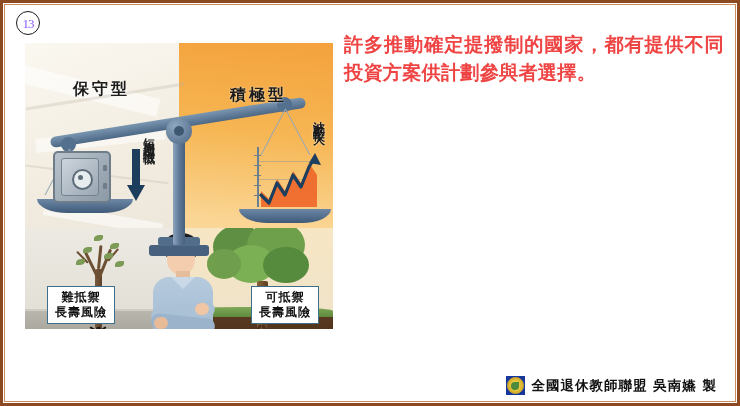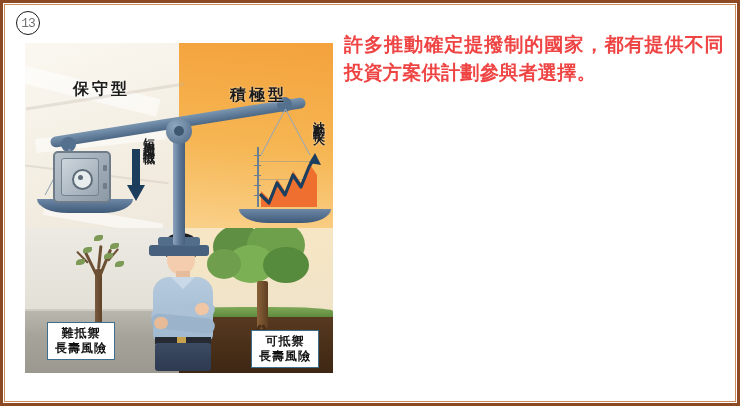--- a/index.html
+++ b/index.html
@@ -9,26 +9,26 @@
   
   #slide{position:relative;width:740px;height:406px;box-sizing:border-box;
          background:#ffffff;
          border:3px solid #8d4a22;
          outline:1px solid #c98c5a;outline-offset:-5px;}
 
   
   #page-badge{position:absolute;left:13px;top:8px;width:22px;height:22px;
               border:1.6px solid #1a1a1a;border-radius:50%;
               display:flex;align-items:center;justify-content:center;
-              font-size:13px;line-height:1;color:#737373;
-              font-family:Liberation Mono, monospace;
+              font-size:13px;line-height:1;color:#8b5cf6;
+              font-family:Liberation Serif, serif;
               letter-spacing:-1px;}
 
   
-  #illus{position:absolute;left:22px;top:40px;width:308px;height:330px;
+  #illus{position:absolute;left:22px;top:40px;width:308px;height:286px;
          overflow:hidden;}
   #illus .bg-left{position:absolute;left:0;top:0;width:50%;height:100%;
         background:linear-gradient(160deg,#fbf8f1 0%,#f2ece0 45%,#e8e2d6 100%);}
   #illus .bg-right{position:absolute;left:50%;top:0;width:50%;height:100%;
         background:linear-gradient(185deg,#f4a23c 0%,#f6b653 30%,#fbd municipality 60%,#fde7bd 100%);
         background:linear-gradient(185deg,#f4a23c 0%,#f6b653 32%,#fad593 62%,#fdeccb 100%);}
   
   #illus .crease{position:absolute;background:rgba(255,255,255,.55);
         transform-origin:0 0;}
   #illus .crease2{position:absolute;background:rgba(190,180,165,.30);}
@@ -150,21 +150,21 @@
   #cap-aggressive{left:205px;top:42px;font-size:16px;letter-spacing:3px;}
   #cap-shortrisk{left:118px;top:85px;font-size:12px;writing-mode:vertical-rl;
                  letter-spacing:4px;line-height:1;}
   #cap-volatility{left:288px;top:68px;font-size:12px;writing-mode:vertical-rl;
                  letter-spacing:4px;line-height:1;}
 
   .boxlabel{position:absolute;border:1.6px solid #3d6f8c;background:#ffffff;
         color:#111;font-size:12px;font-weight:700;line-height:1.25;
         text-align:center;padding:3px 7px;letter-spacing:1px;
         font-family:"DejaVu Serif","Liberation Serif",serif;}
-  #label-left{left:22px;bottom:13px;}
+  #label-left{left:22px;bottom:5px;}
   #label-right{right:14px;bottom:5px;}
 
   
   #body-text{position:absolute;left:341px;top:28px;width:380px;
         color:#ef4444;font-size:19.2px;line-height:1.47;
         font-family:"DejaVu Serif","Liberation Serif",serif;
         font-weight:600;letter-spacing:.2px;text-align:justify;}
   #body-text p{margin:0 0 2px 0;}
 
   
@@ -312,14 +312,20 @@
     <div class="boxlabel" id="label-right">
       <div>可抵禦</div>
       <div>長壽風險</div>
     </div>
   </div>
 
   <div id="body-text">
     <p>許多推動確定提撥制的國家，都有提供不同投資方案供計劃參與者選擇。</p>
   </div>
 
+  <div id="footer">
+    <div id="footer-logo">
+      <div class="emblem"></div>
+    </div>
+    <div id="footer-text">全國退休教師聯盟 吳南嬿 製</div>
+  </div>
 
 </div>
 
 </body></html>

